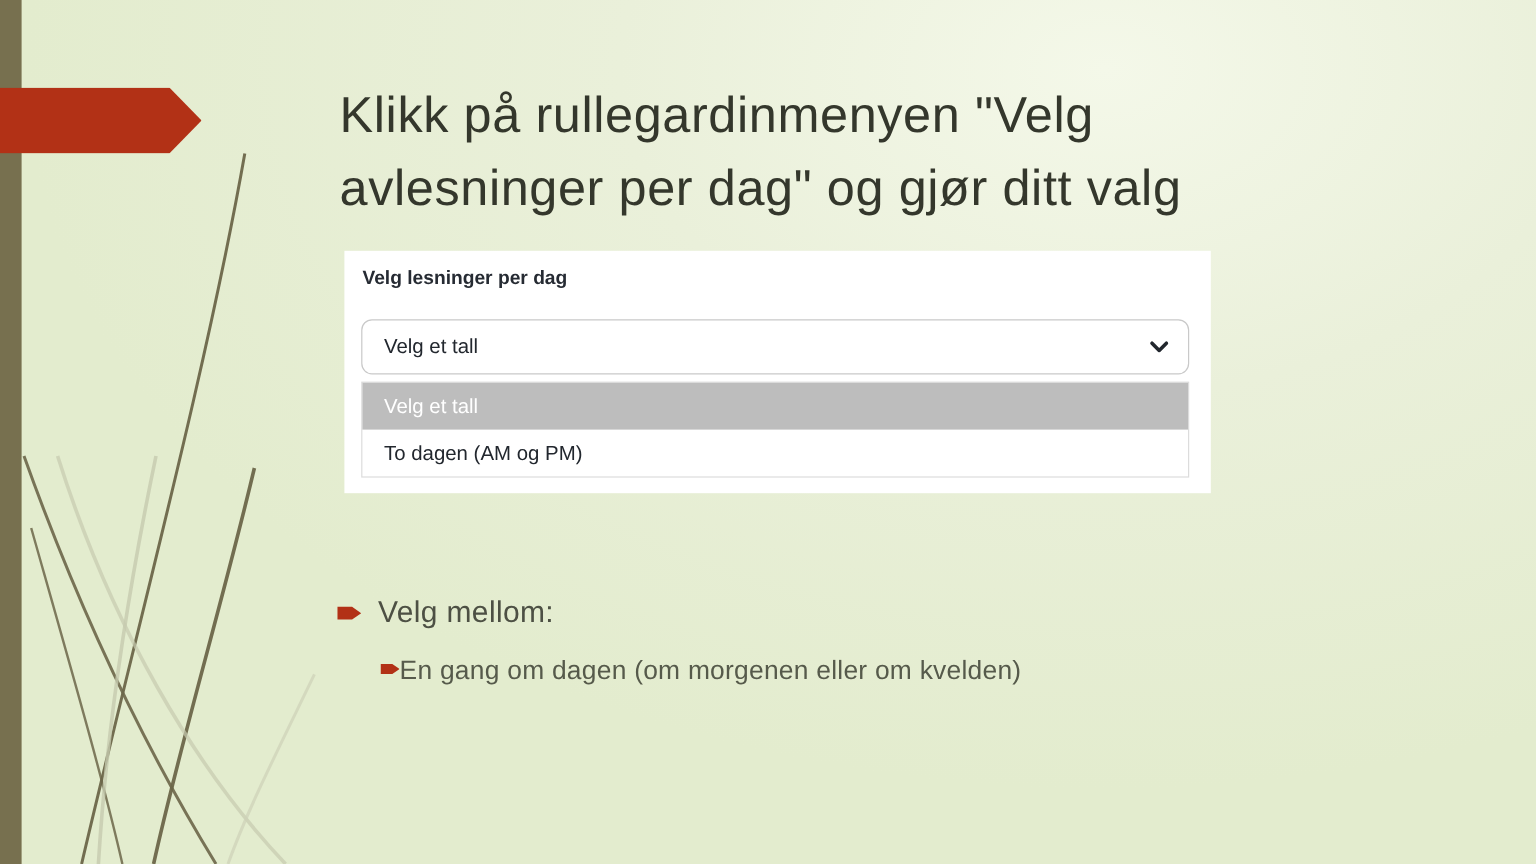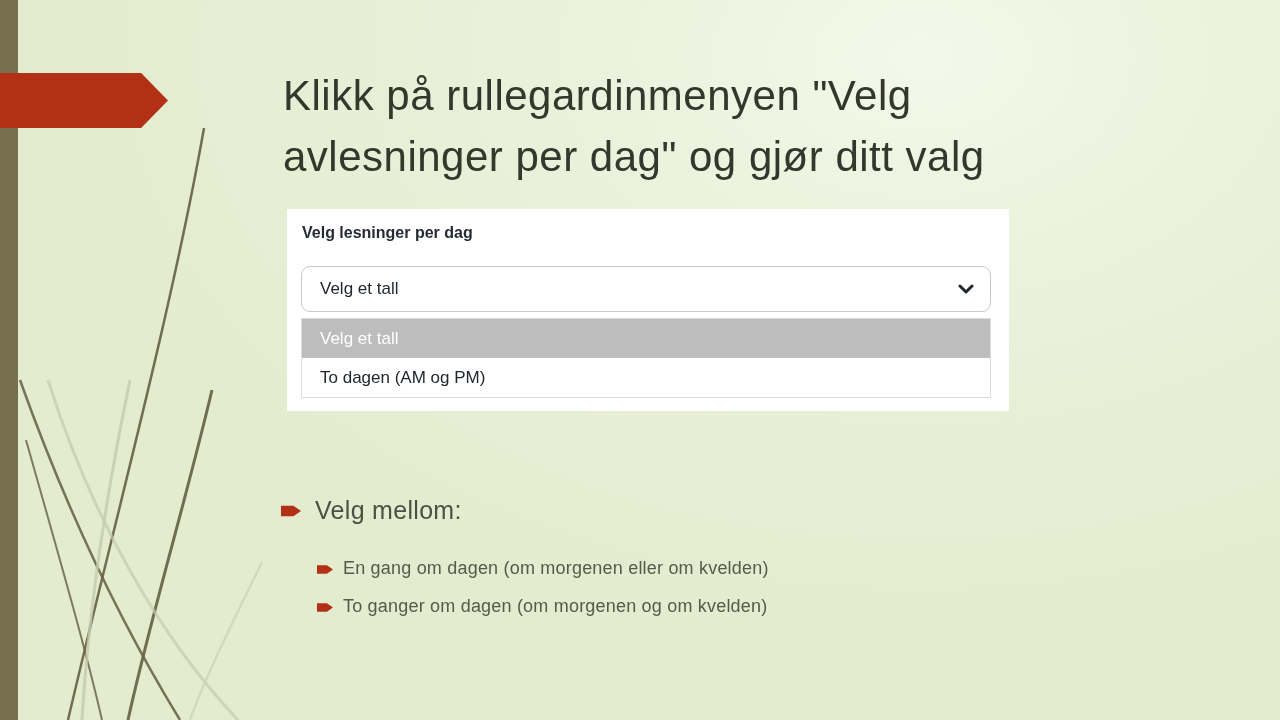--- a/index.html
+++ b/index.html
@@ -70,29 +70,29 @@
   .option-row.highlighted { background: #bdbdbd; color: #ffffff; }
 
   
   .bullets { position: absolute; left: 281px; top: 496px; }
   .bullet-row { display: flex; align-items: flex-start; }
   .bullet-marker {
     flex: none;
     background: #b23116;
     clip-path: polygon(0 12%, 62% 12%, 100% 50%, 62% 88%, 0 88%);
   }
-  .bullet-main { margin-bottom: 33px; }
+  .bullet-main { margin-bottom: 21px; }
   .bullet-main .bullet-marker { width: 20px; height: 14px; margin-top: 8px; }
   .bullet-main .bullet-text {
     margin-left: 14px; font-size: 25px; color: #4d5044; letter-spacing: 0.3px;
   }
   .bullet-sub { margin-left: 36px; margin-bottom: 17px; }
   .bullet-sub .bullet-marker { width: 16px; height: 11px; margin-top: 6px; }
   .bullet-sub .bullet-text {
-    margin-left: 10px; font-size: 18px; color: #565a4b; letter-spacing: 0.2px;
+    font-size: 22px; color: #565a4b; letter-spacing: 0.2px;
   }
 </style>
 </head>
 <body>
 
 <div class="slide">
 
   <div class="left-bar"></div>
 
   <svg class="grass" width="380" height="620" viewBox="0 0 380 620">
@@ -136,19 +136,15 @@
 
   <div class="bullets">
     <div class="bullet-row bullet-main">
       <span class="bullet-marker"></span>
       <span class="bullet-text">Velg mellom:</span>
     </div>
     <div class="bullet-row bullet-sub">
       <span class="bullet-marker"></span>
       <span class="bullet-text">En gang om dagen (om morgenen eller om kvelden)</span>
     </div>
-    <div class="bullet-row bullet-sub">
-      <span class="bullet-marker"></span>
-      <span class="bullet-text">To ganger om dagen (om morgenen og om kvelden)</span>
-    </div>
   </div>
 
 </div>
 
 </body></html>

